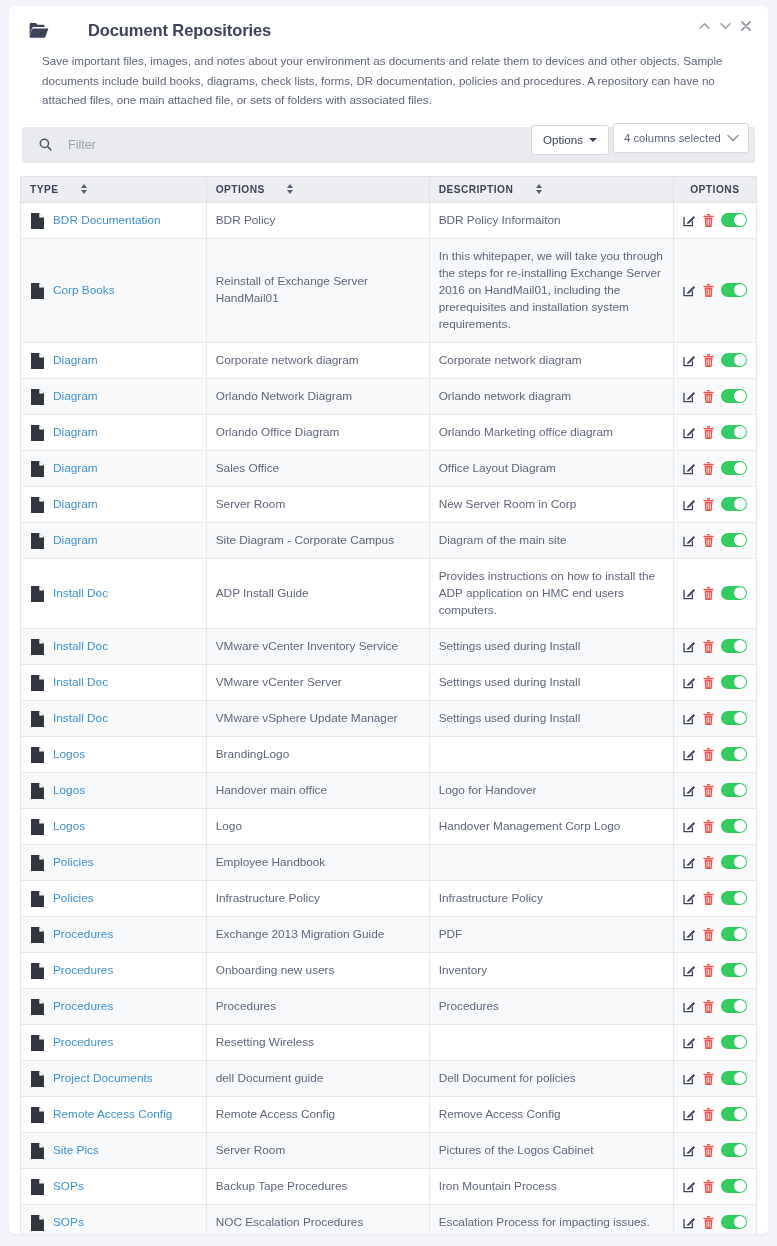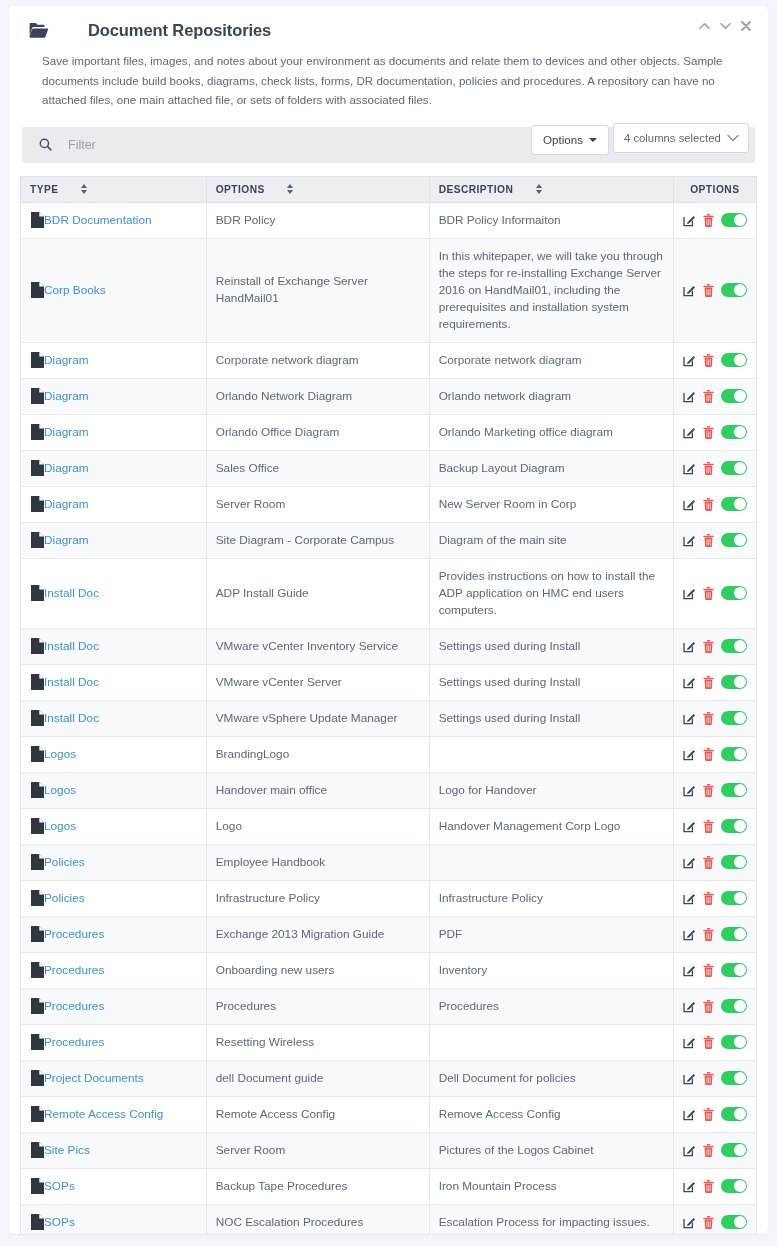--- a/index.html
+++ b/index.html
@@ -126,21 +126,21 @@
     font-size: 11.8px;
     line-height: 17px;
     color: #5e6678;
     vertical-align: middle;
     word-wrap: break-word;
     overflow-wrap: anywhere;
   }
   tbody tr.odd td  { background: #ffffff; }
   tbody tr.even td { background: #f8f9fa; }
   td.c-type { padding-left: 10px; }
-  .typecell { display: flex; align-items: flex-start; }
+  .typecell { display: flex; align-items: flex-end; gap: 9px; }
   .doc-icon { flex: 0 0 auto; width: 13px; height: 16px; display:block; }
   .type-link {
     color: #3f90cf;
     font-size: 11.8px;
     text-decoration: none;
     cursor: pointer;
     white-space: nowrap;
   }
   td.c-opt { text-align: center; padding: 0; }
   .optwrap { display: flex; align-items: center; justify-content: center; gap: 7px; }
@@ -420,21 +420,21 @@
             <td class="c-type">
               <span class="typecell">
                 <span class="doc-icon"><svg width="13" height="16" viewBox="0 0 13 16">
                     <path d="M0 0h8.3L13 4.6V16H0z" fill="#32373f"></path>
                     <path d="M8.3 0L13 4.6H8.3z" fill="#ffffff"></path>
                   </svg></span>
                 <a class="type-link">Diagram</a>
               </span>
             </td>
             <td class="c-doc">Sales Office</td>
-            <td class="c-desc">Backup Layout Diagram</td>
+            <td class="c-desc">Office Layout Diagram</td>
             <td class="c-opt">
               <span class="optwrap">
                 <span class="ico-btn">
                   <svg width="13" height="13" viewBox="0 0 13 13">
                     <path d="M1 3.3v8.4h8.4V7.2" stroke="#3c4257" stroke-width="1.3" fill="none" stroke-linecap="round"></path>
                     <path d="M4.6 8.2l6-6.1 1.4 1.4-6 6.1-1.9.5z" fill="#3c4257"></path>
                   </svg>
                 </span>
                 <span class="ico-btn">
                   <svg width="11" height="13" viewBox="0 0 11 13">

